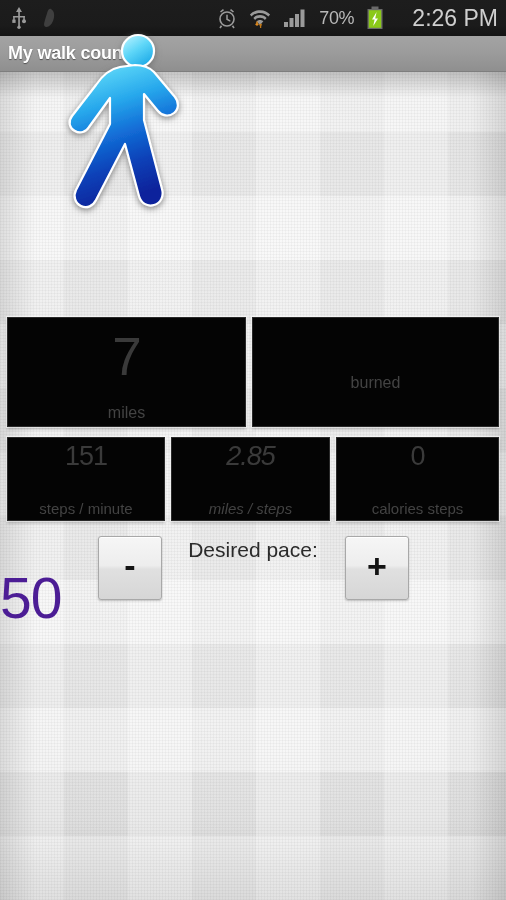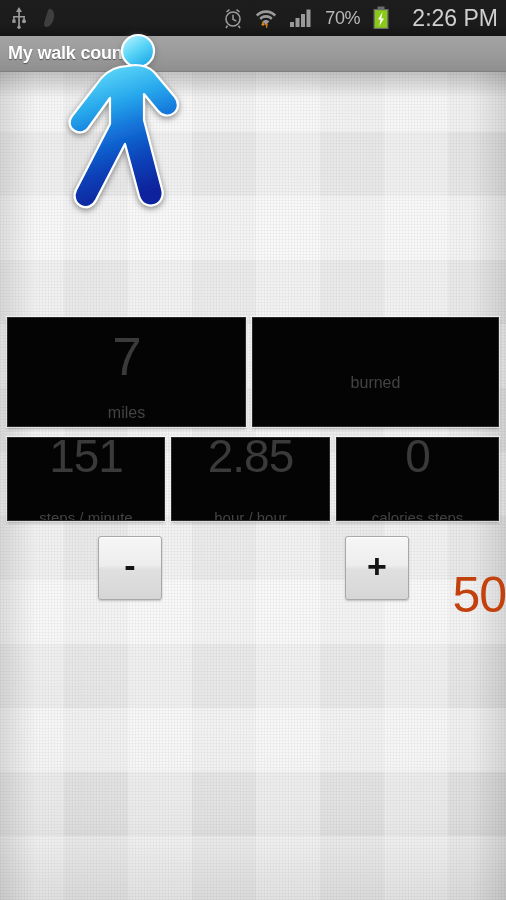--- a/index.html
+++ b/index.html
@@ -44,21 +44,21 @@
   .sb-ico { display:block; }
   #battery-pct {
     color: #b9b9b9;
     font-size: 18px;
     letter-spacing: -0.3px;
   }
   #clock {
     color: #cfcfcf;
     font-size: 23px;
     letter-spacing: 0px;
-    margin-left: 10px;
+    margin-left: 16px;
     white-space: nowrap;
   }
 
   
   #titlebar {
     position: absolute;
     left: 0; top: 36px;
     width: 506px;
     height: 36px;
     background: linear-gradient(to bottom, #a3a3a3 0%, #9c9c9c 45%, #8f8f8f 100%);
@@ -149,23 +149,23 @@
     line-height: 1;
   }
   
   #panel-steps { left: 7px;  top: 317px; width: 239px; height: 110px; }
   #panel-miles { left: 252px; top: 317px; width: 247px; height: 110px; }
   #panel-steps .pval, #panel-miles .pval { font-size: 53px; margin-top: 6px; }
   #panel-steps .plabel, #panel-miles .plabel { font-size: 16px; margin-top: 22px; }
 
   
   #panel-spm  { left: 7px;   top: 437px; width: 158px; height: 84px; }
-  #panel-mph  { left: 171px; top: 437px; width: 159px; height: 84px; }
+  #panel-mph  { left: 171px; top: 437px; width: 159px; height: 84px; font-style: italic; }
   #panel-cal  { left: 336px; top: 437px; width: 163px; height: 84px; }
-  #panel-spm .pval, #panel-mph .pval, #panel-cal .pval { font-size: 46px; }
+  #panel-spm .pval, #panel-mph .pval, #panel-cal .pval { font-size: 27px; }
   #panel-spm .plabel, #panel-mph .plabel, #panel-cal .plabel { font-size: 15px; margin-top: 31px; }
 
   
   .stepbtn {
     position: absolute;
     width: 62px;
     height: 62px;
     border: 1px solid #a8a8a8;
     border-radius: 3px;
     background: linear-gradient(to bottom, #f6f6f6 0%, #ededed 46%, #e0e0e0 52%, #d6d6d6 100%);
@@ -191,23 +191,23 @@
     top: 538px;
     text-align: center;
     color: #2b2b2b;
     font-size: 21px;
     z-index: 2;
   }
   #pace-value {
     position: absolute;
     left: 0; right: 0;
     top: 570px;
-    text-align: right;
-    color: #c2410c;
-    font-size: 50px;
+    text-align: left;
+    color: #4c1d95;
+    font-size: 57px;
     line-height: 1;
     letter-spacing: -1px;
     z-index: 2;
   }
 </style>
 </head>
 <body>
 
 <div id="screen">
 
@@ -348,34 +348,35 @@
   <div class="panel" id="panel-spm">
     <div class="panel-inner">
       <div class="pval">151</div>
       <div class="plabel">steps / minute</div>
     </div>
   </div>
 
   <div class="panel" id="panel-mph">
     <div class="panel-inner">
       <div class="pval">2.85</div>
-      <div class="plabel">hour / hour</div>
+      <div class="plabel">miles / steps</div>
     </div>
   </div>
 
   <div class="panel" id="panel-cal">
     <div class="panel-inner">
       <div class="pval">0</div>
       <div class="plabel">calories steps</div>
     </div>
   </div>
 
   <div class="stepbtn" id="btn-minus">
     <span>-</span>
   </div>
 
+  <div id="pace-label">Desired pace:</div>
   <div id="pace-value">50</div>
 
   <div class="stepbtn" id="btn-plus">
     <span>+</span>
   </div>
 
 </div>
 
 </body></html>

